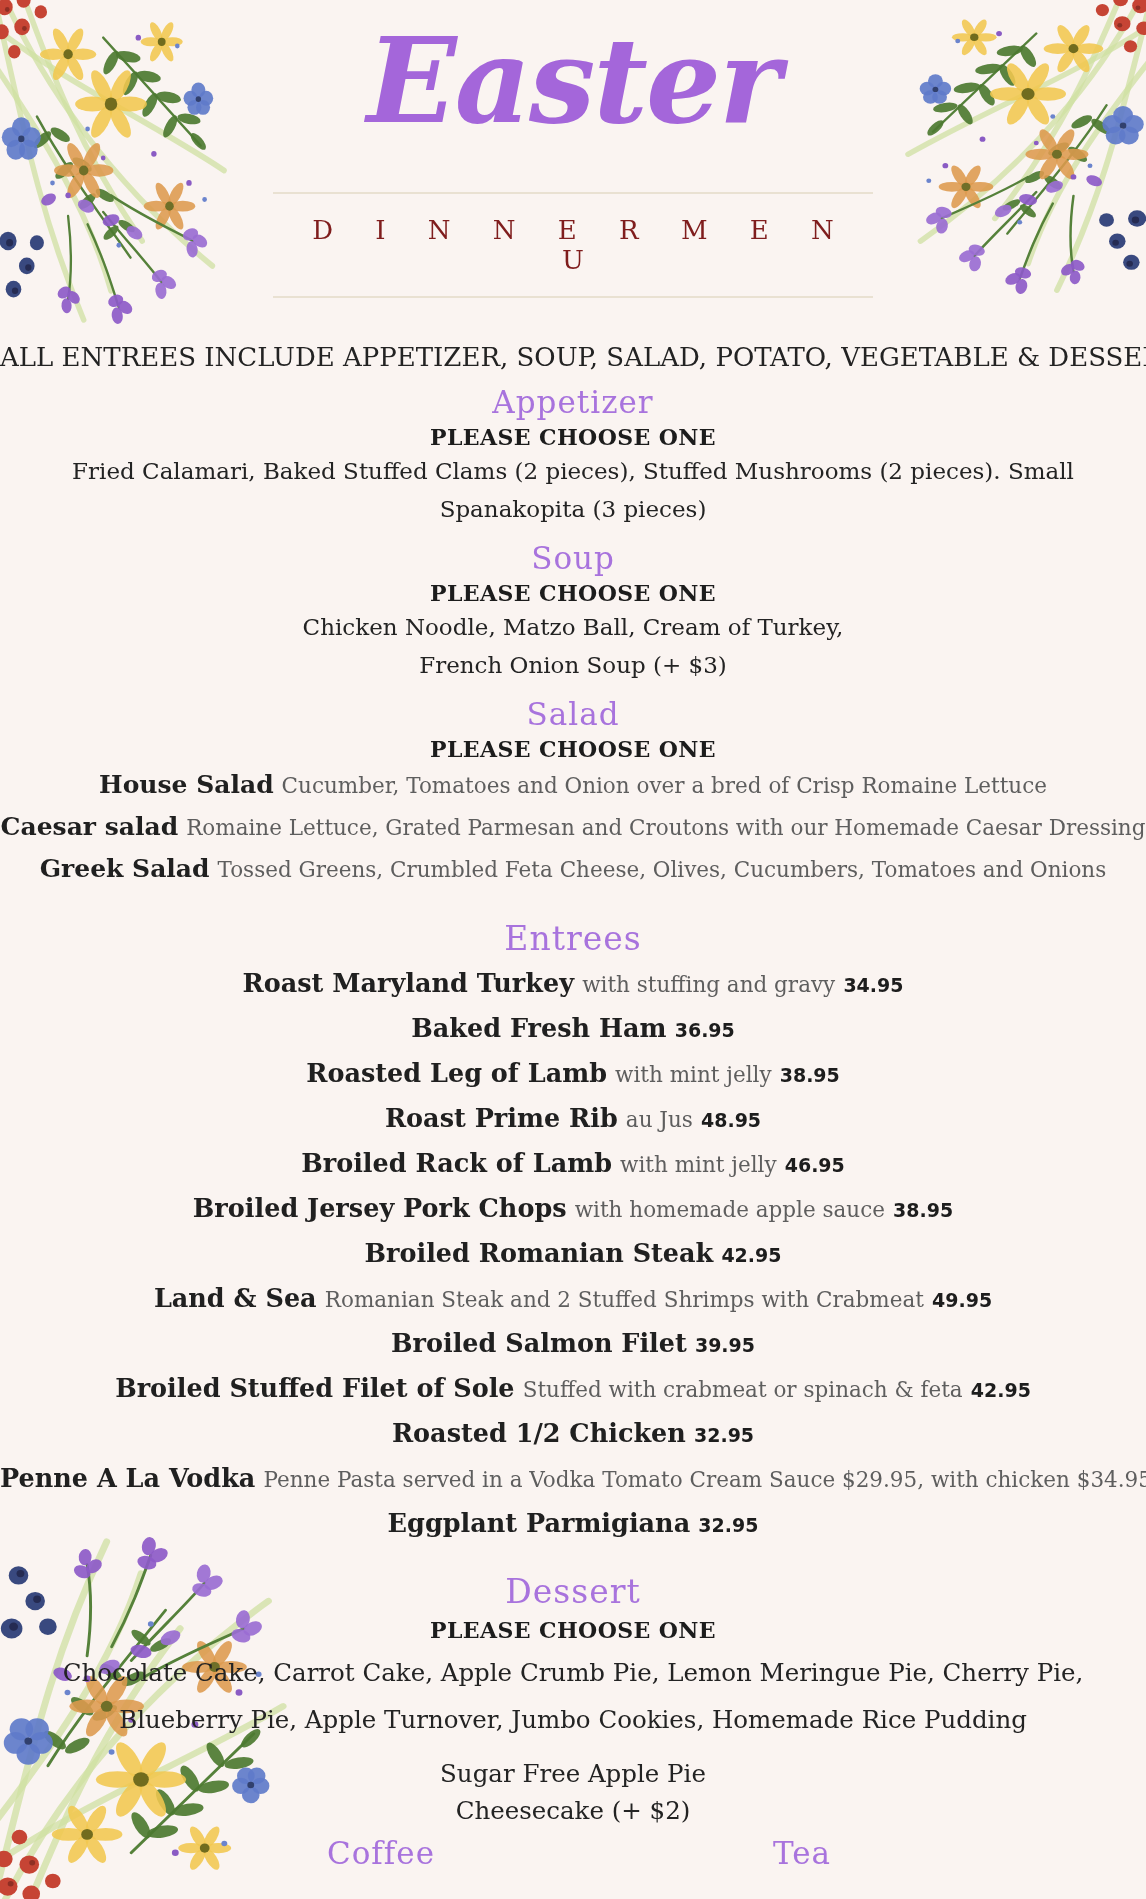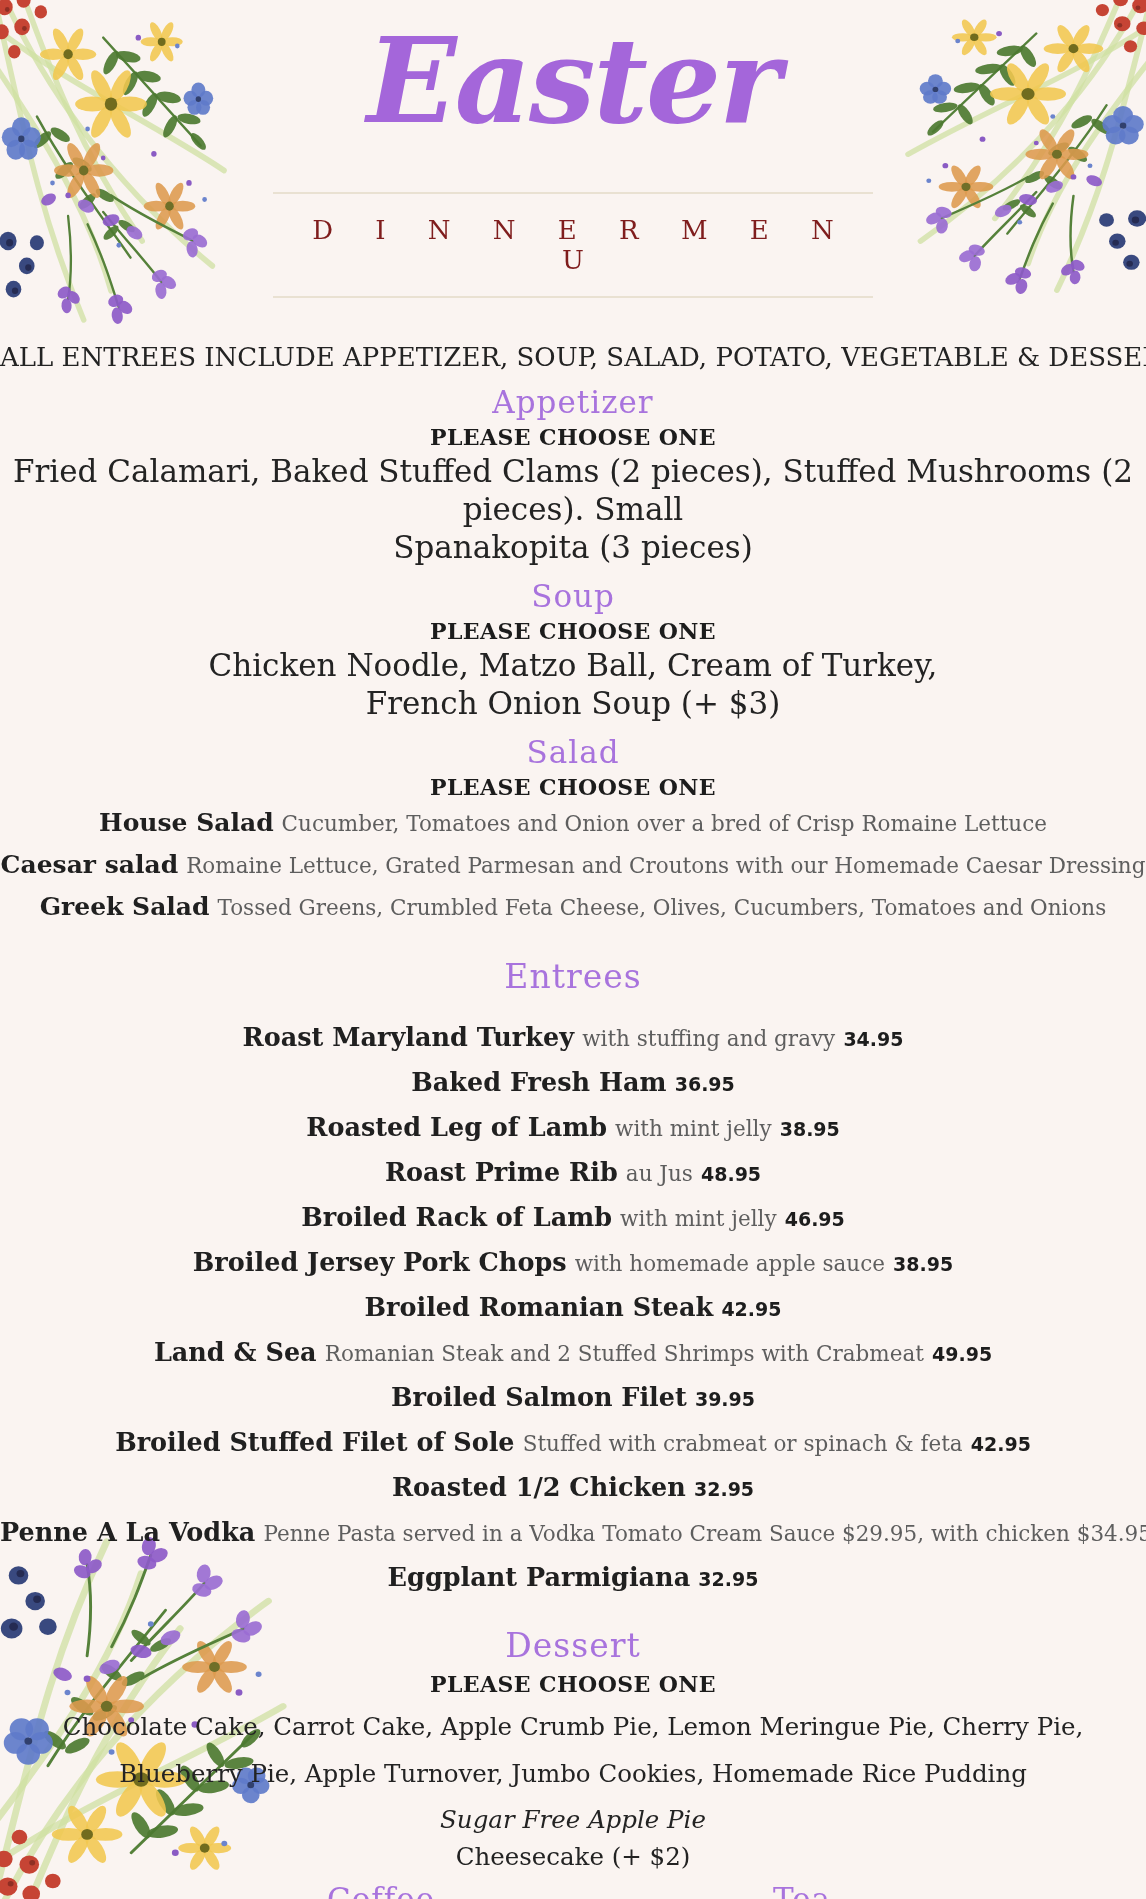--- a/index.html
+++ b/index.html
@@ -52,30 +52,30 @@
     letter-spacing:1px;
   }
   .sec-heading.big { font-size:33px; line-height:46px; }
   .choose {
     font-size:22px;
     line-height:30px;
     font-weight:bold;
     color:#1c1c1c;
     letter-spacing:0.4px;
   }
-  .plain-line { font-size:31px; line-height:38px; color:#232323; }
-  .mt6{margin-top:8px;font-style:italic;} .mt10{margin-top:10px;}
+  .plain-line { font-size:23px; line-height:38px; color:#232323; }
+  .mt6{margin-top:16px;} .mt10{margin-top:10px;}
   .mt22{margin-top:22px;} .mt26{margin-top:26px;}
 
   .salad-row { font-size:25px; line-height:41px; white-space:nowrap; }
   .item-name { font-weight:bold; color:#202020; }
   .item-desc { font-size:21.5px; color:#5e5e5e; }
   .item-price { font-size:19px; font-weight:bold; color:#1d1d1d; font-family:"DejaVu Sans", sans-serif; }
 
-  .entrees-list { margin-top:16px; }
+  .entrees-list { }
   .entree-row { font-size:25.5px; line-height:43px; white-space:nowrap; }
 
   .dessert-line { font-size:24.5px; line-height:39px; color:#232323;margin-top:8px; }
   .dessert-extra { font-size:24.5px; line-height:37px; color:#232323; }
 
   
   .drinks {
     position:relative;
     height:200px;
     margin-top:4px;

